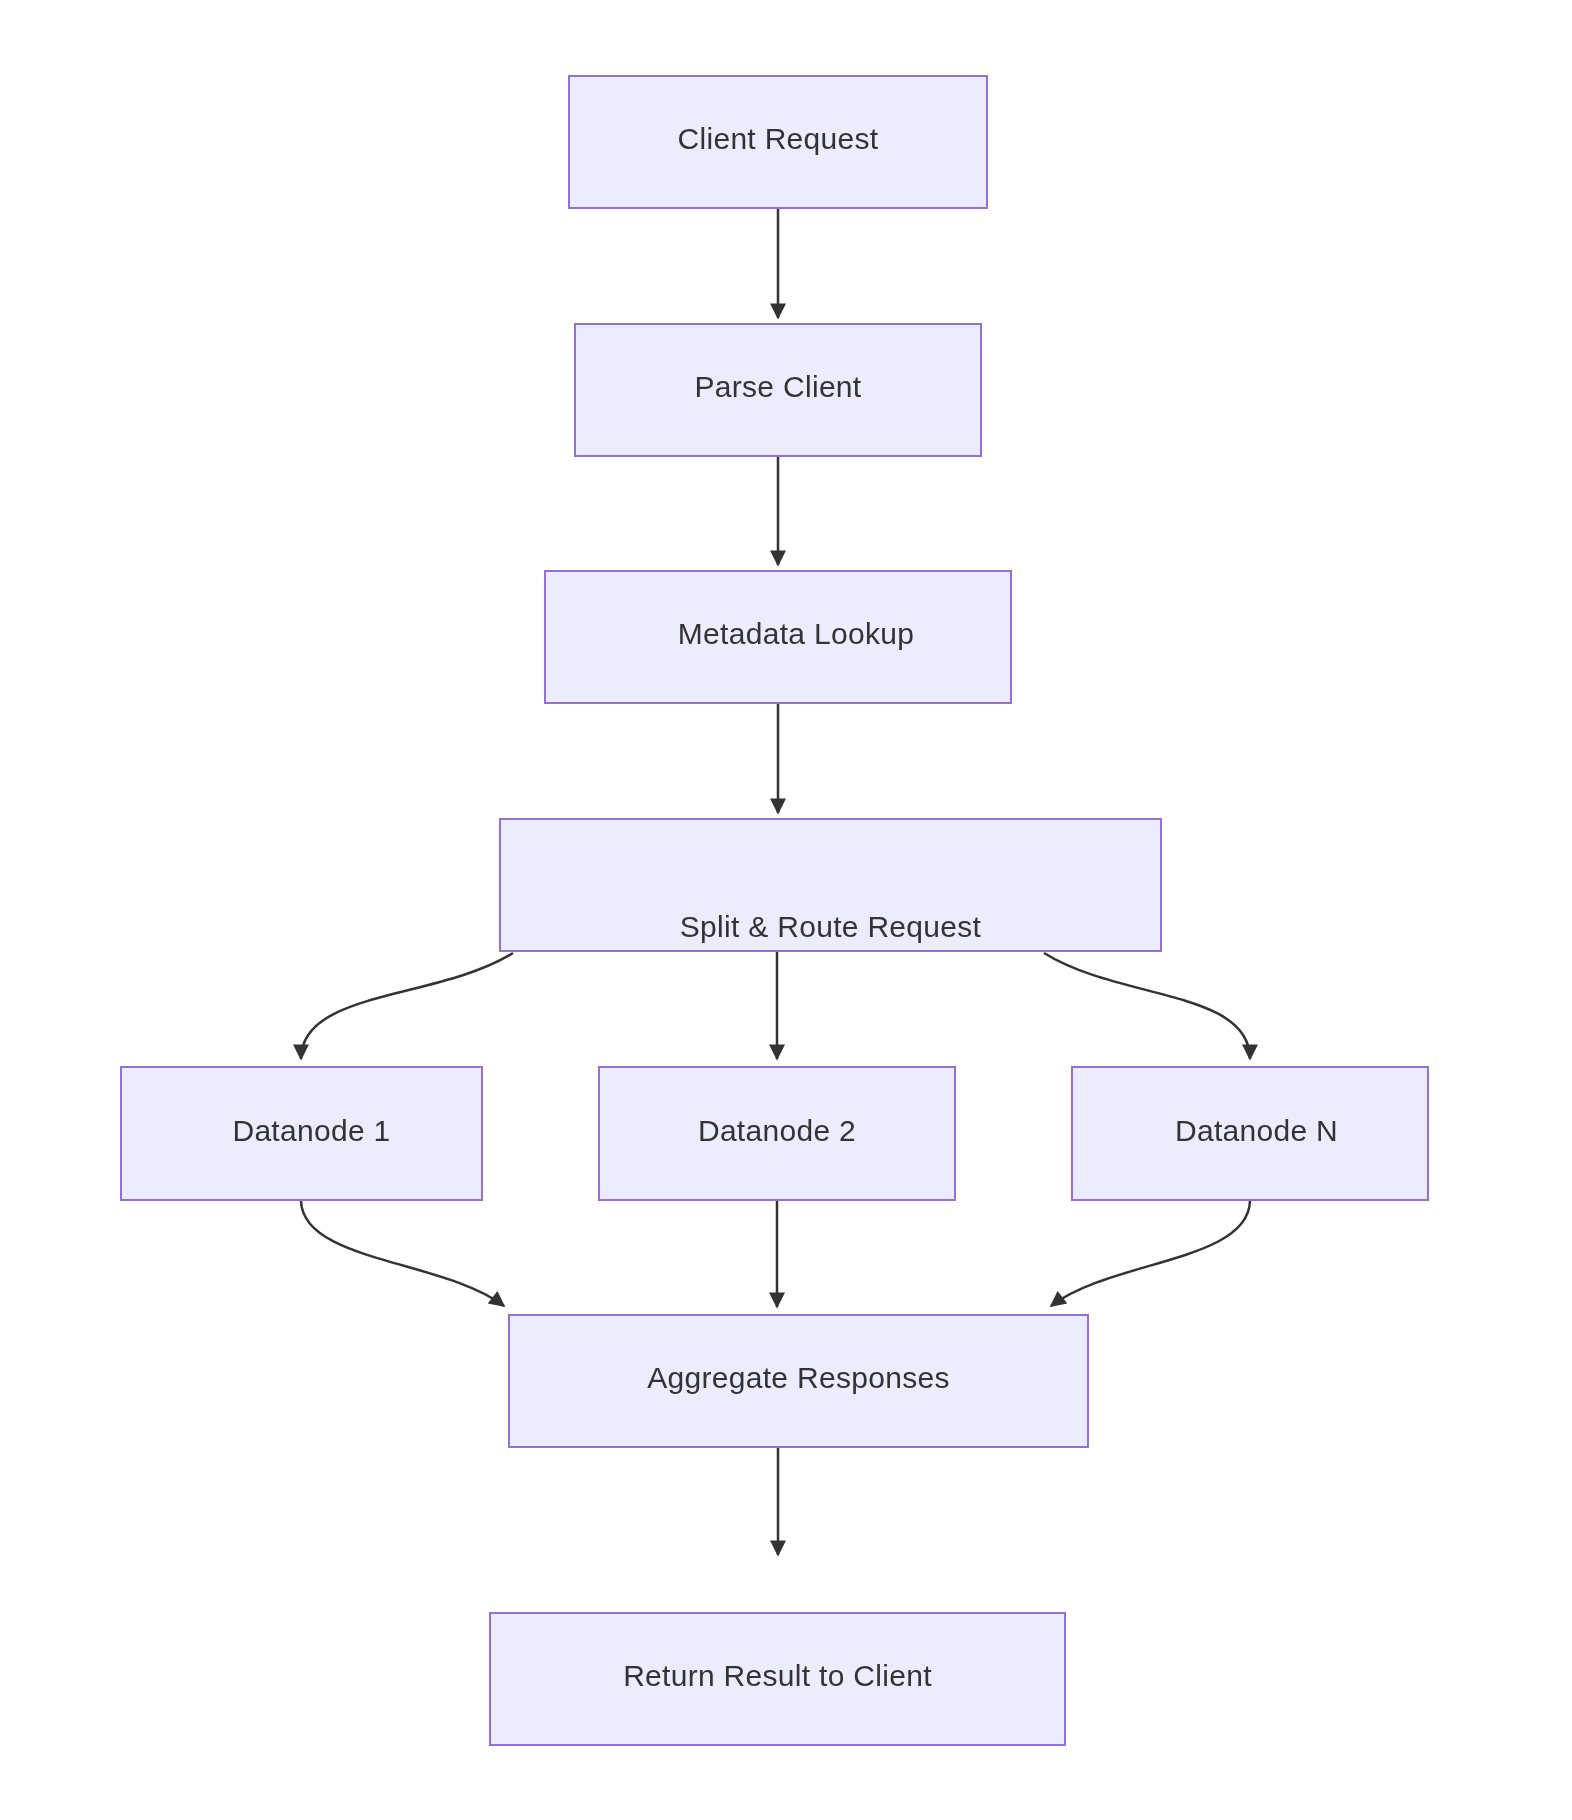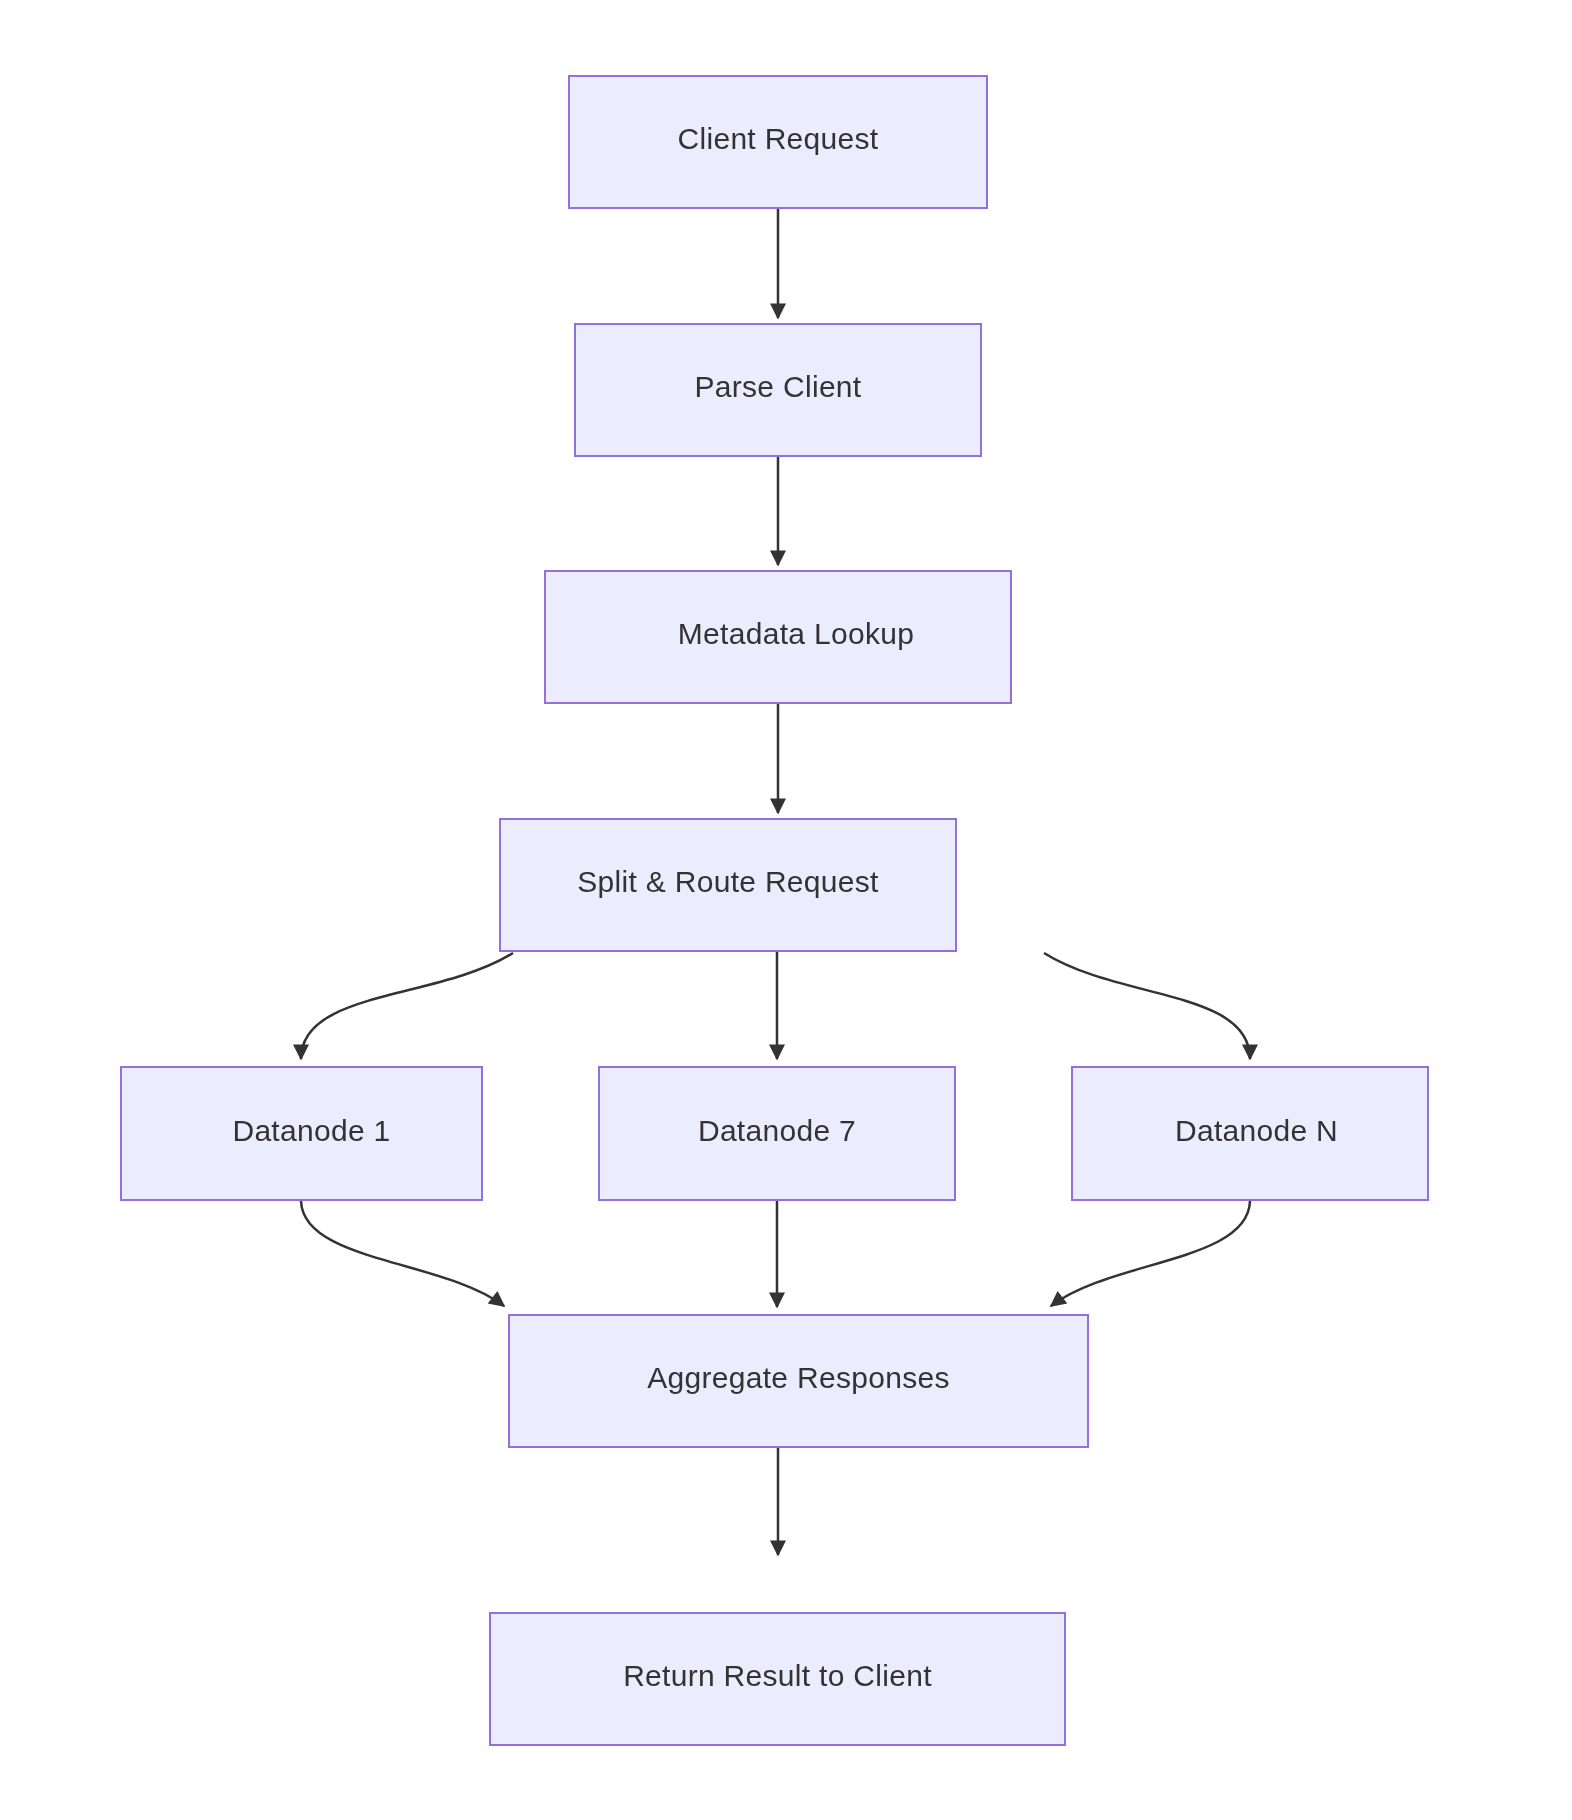--- a/index.html
+++ b/index.html
@@ -78,30 +78,30 @@
   </div>
 
   <div class="node" style="left:566px; top:323px; width:408px; height:134px;">
     <span>Parse Client</span>
   </div>
 
   <div class="node" style="left:536px; top:570px; width:468px; height:134px;padding-left:36px;">
     <span>Metadata Lookup</span>
   </div>
 
-  <div class="node" style="left:491px; top:818px; width:458px; height:134px;">
+  <div class="node" style="left:491px; top:818px; width:663px; height:134px;align-items:flex-end;">
     <span>Split &amp; Route Request</span>
   </div>
 
   <div class="node" style="left:112px; top:1066px; width:363px; height:135px;padding-left:20px;">
     <span>Datanode 1</span>
   </div>
 
   <div class="node" style="left:590px; top:1066px; width:358px; height:135px;">
-    <span>Datanode 7</span>
+    <span>Datanode 2</span>
   </div>
 
   <div class="node" style="left:1063px; top:1066px; width:358px; height:135px;padding-left:13px;">
     <span>Datanode N</span>
   </div>
 
   <div class="node" style="left:500px; top:1314px; width:581px; height:134px;">
     <span>Aggregate Responses</span>
   </div>
 

